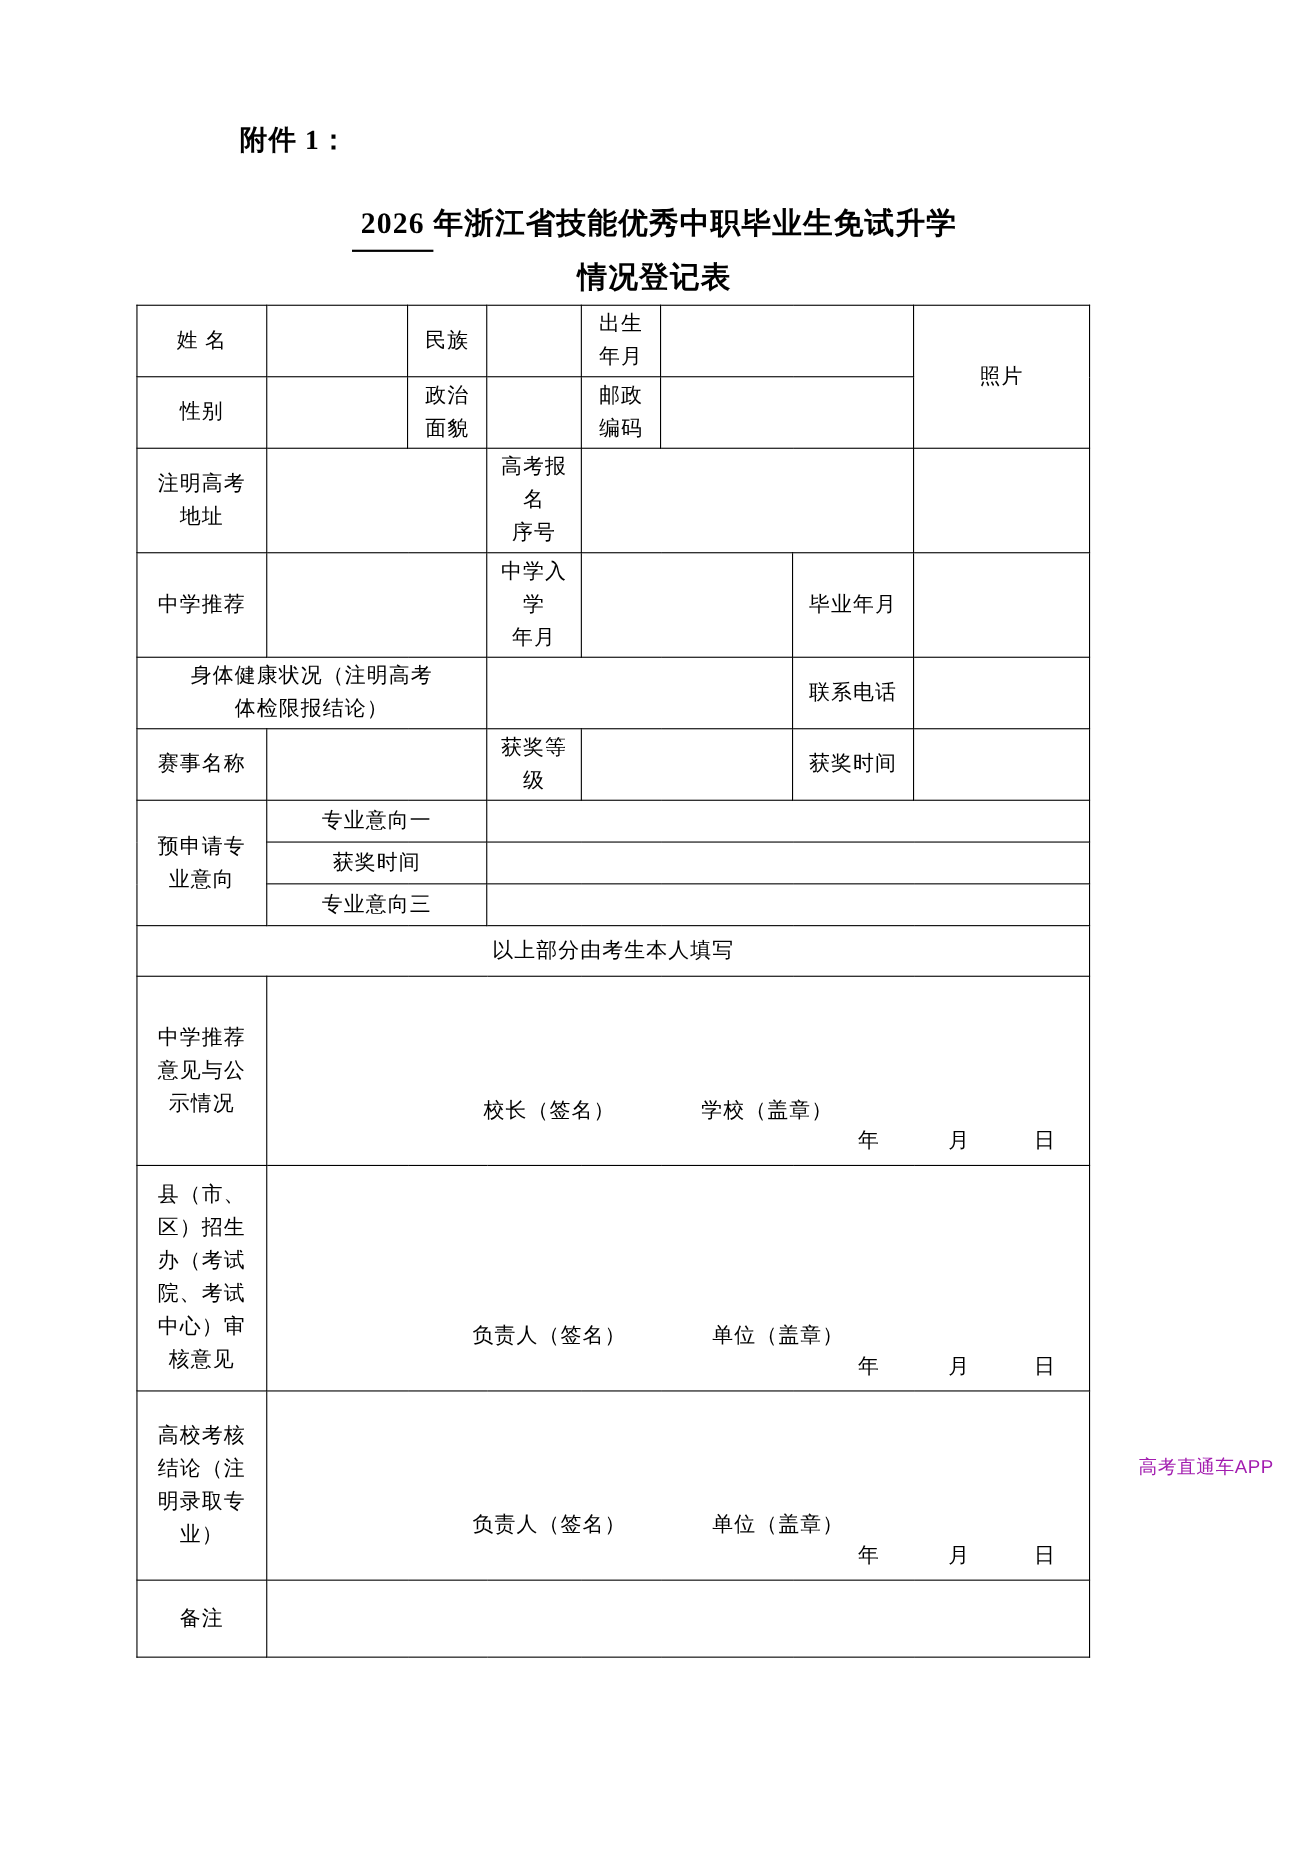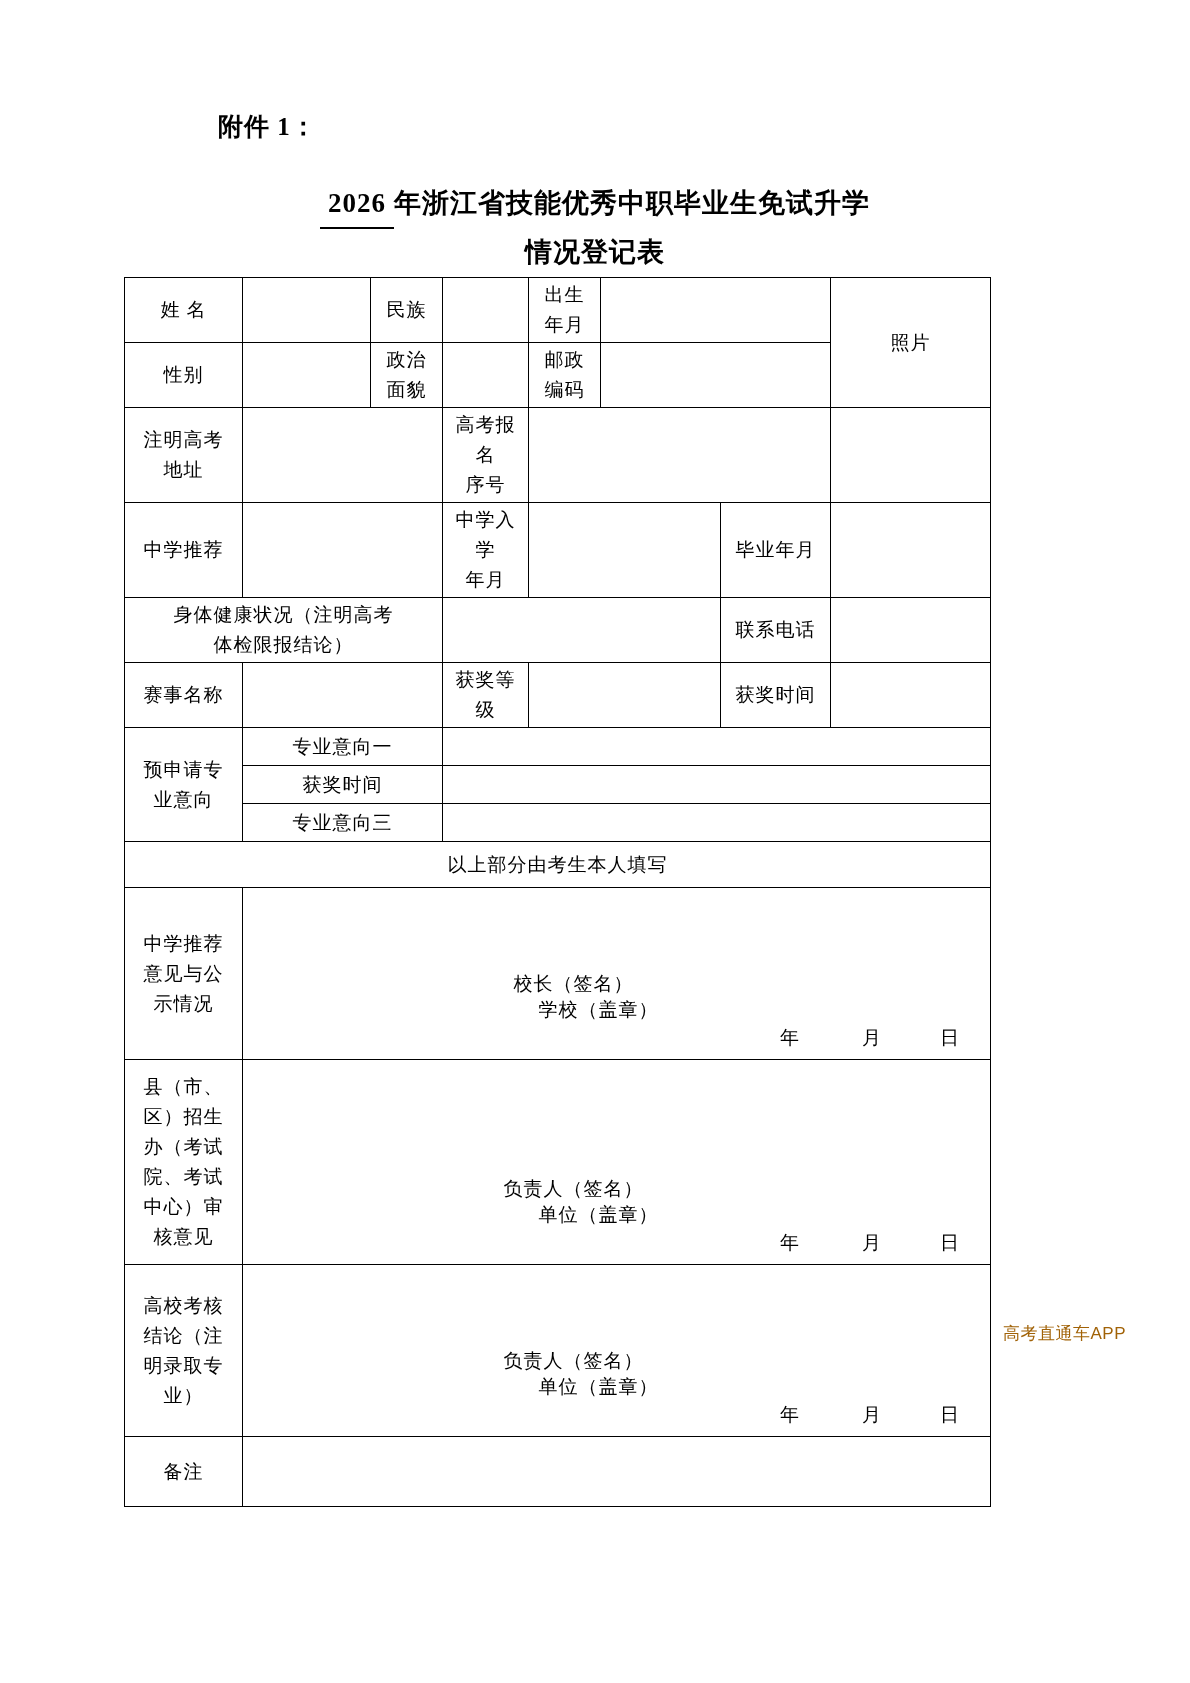--- a/index.html
+++ b/index.html
@@ -107,23 +107,22 @@
   .sig-wrap {
     position: absolute;
     left: 0;
     right: 8px;
     bottom: 8px;
     font-size: 19px;
     line-height: 26px;
   }
   .sig-line {
     display: flex;
-    justify-content: flex-start;
-    letter-spacing: 1px;
-    flex-direction: column;
+    justify-content: center;
+    letter-spacing: 1px;
   }
   .sig-person { margin-right: 78px; }
   .sig-seal { margin-right: 28px; }
   .date-line {
     display: flex;
     justify-content: flex-end;
     letter-spacing: 1px;
     margin-top: 2px;
   }
   .date-y { margin-right: 62px; }
@@ -134,24 +133,24 @@
     font-size: 19px;
     line-height: 32px;
     letter-spacing: 1px;
     white-space: pre-line;
     vertical-align: middle;
   }
 
   
   .watermark {
     position: absolute;
-    right: 64px;
+    right: 32px;
     bottom: 45px;
     font-size: 17px;
-    color: #a16207;
+    color: #a21caf;
     font-family: "Liberation Sans", sans-serif;
     letter-spacing: 0.5px;
   }
 </style>
 </head>
 <body>
 
 <div class="page">
 
   <div class="attachment-label">附件 1：</div>

